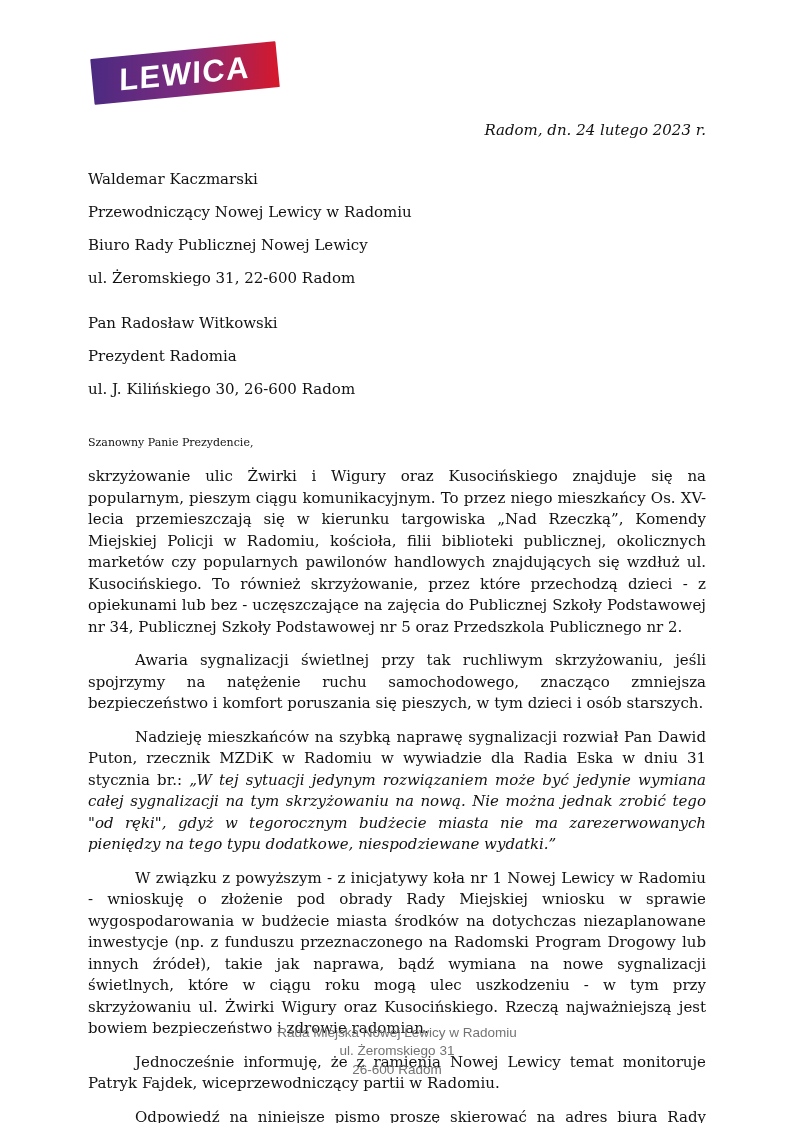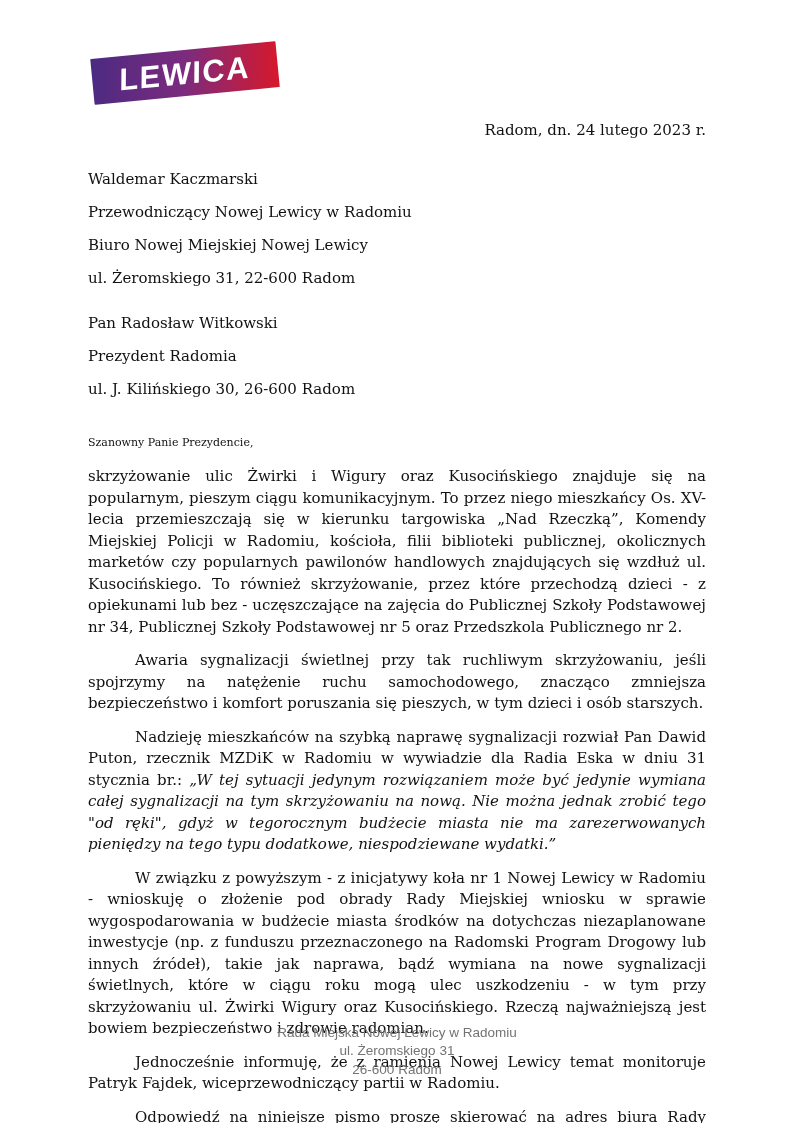--- a/index.html
+++ b/index.html
@@ -45,20 +45,21 @@
     transform: skewX(-6deg);
     line-height: 1;
     user-select: none;
   }
   
   .date-line {
     margin-top: 24px;
     text-align: right;
     font-size: 15px;
     line-height: 21px;
+    font-style: italic;
   }
   .sender-block {
     margin-top: 22px;
     font-size: 15px;
   }
   .sender-block p, .recipient-block p, .closing-block p {
     margin: 0;
     line-height: 33px;
   }
   .recipient-block {
@@ -110,21 +111,21 @@
       <div class="logo-band" id="logo-band" style="background: linear-gradient(97deg, rgb(75, 42, 129) 0%, rgb(124, 43, 126) 50%, rgb(215, 24, 42) 100%);">
         <span class="logo-text" style="color: rgb(255, 255, 255);">LEWICA</span>
       </div>
     </div>
 
     <p class="date-line">Radom, dn. 24 lutego 2023 r.</p>
 
     <div class="sender-block">
       <p>Waldemar Kaczmarski</p>
       <p>Przewodniczący Nowej Lewicy w Radomiu</p>
-      <p>Biuro Nowej Miejskiej Nowej Lewicy</p>
+      <p>Biuro Rady Publicznej Nowej Lewicy</p>
       <p>ul. Żeromskiego 31, 22-600 Radom</p>
     </div>
 
     <div class="recipient-block">
       <p>Pan Radosław Witkowski</p>
       <p>Prezydent Radomia</p>
       <p>ul. J. Kilińskiego 30, 26-600 Radom</p>
     </div>
 
     <p class="salutation">Szanowny Panie Prezydencie,</p>

